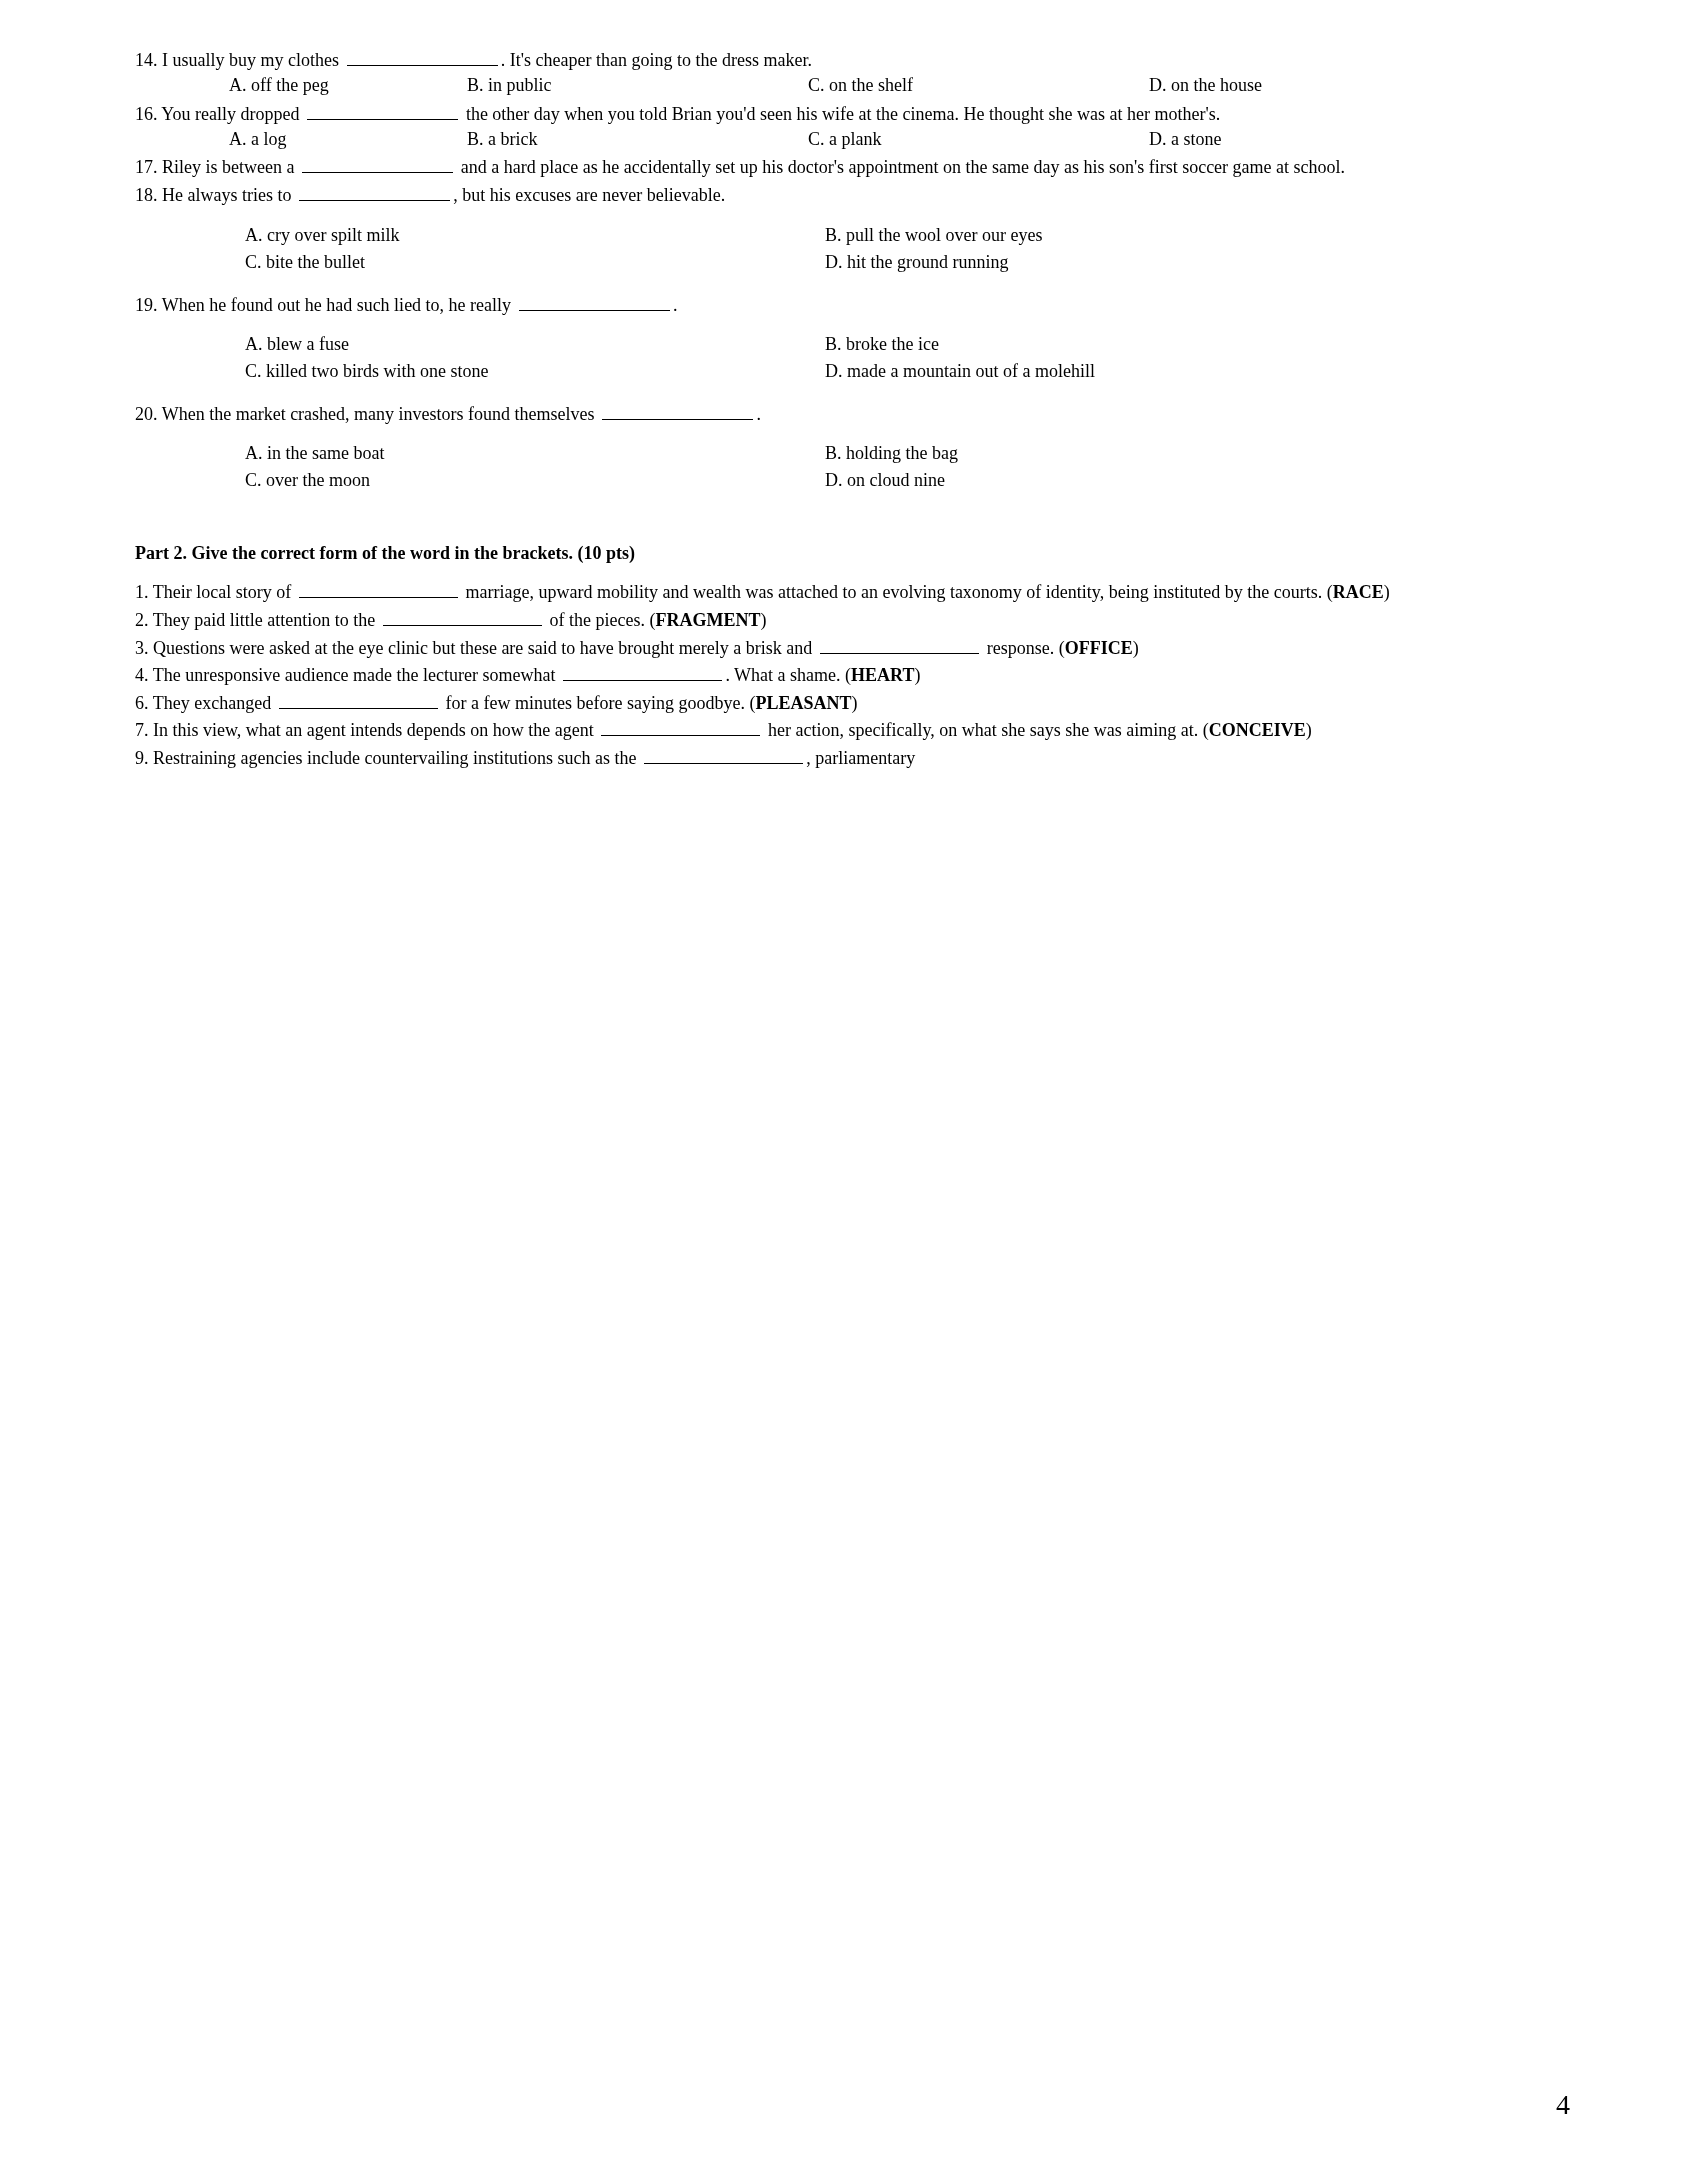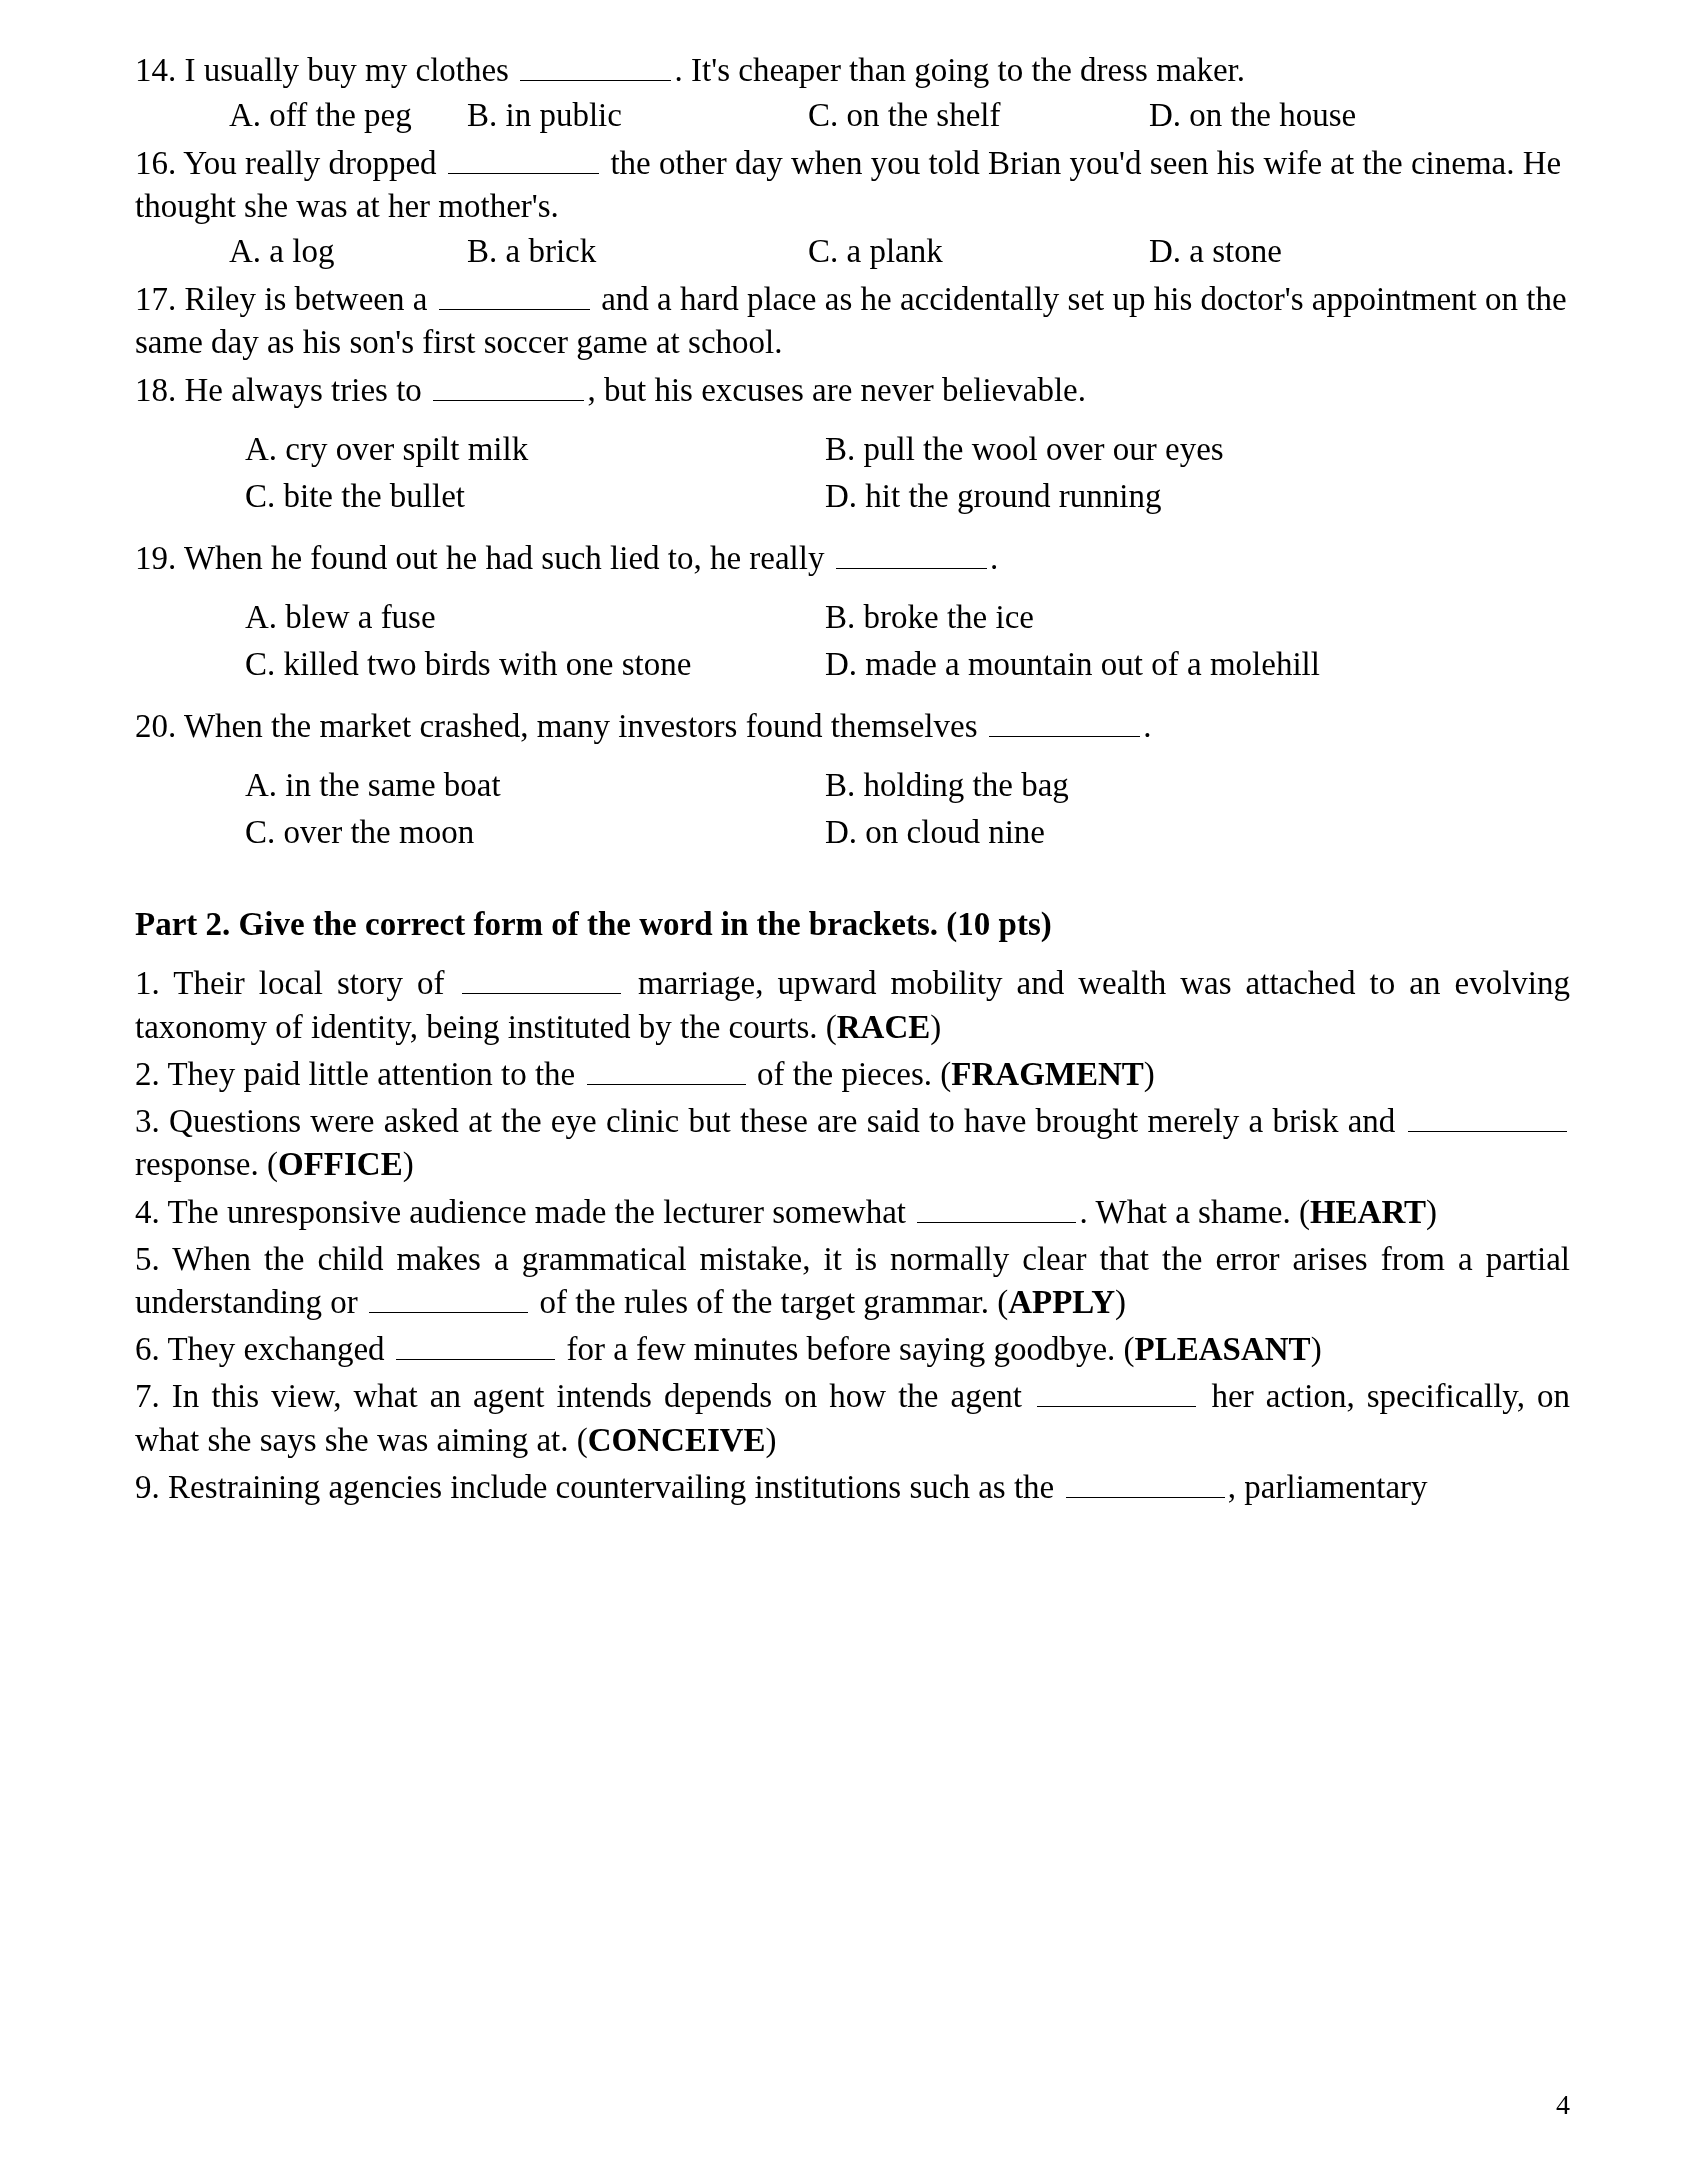--- a/index.html
+++ b/index.html
@@ -15,21 +15,21 @@
     -webkit-font-smoothing: antialiased;
   }
   .page {
     position: relative;
     width: 1687px;
     min-height: 2183px;
     box-sizing: border-box;
     padding: 49px 117px 48px 135px;
   }
   .content {
-    font-size: 33px;
+    font-size: 18px;
     line-height: 1.31;
   }
   
   .q {
     margin: 0 0 4.8px 0;
   }
   .q-stem {
     text-align: justify;
     text-justify: inter-word;
     margin: 0 0 1.6px 0;
@@ -192,26 +192,20 @@
       <span class="blank w2"></span>
       <span>response. (</span><b>OFFICE</b><span>)</span>
     </p>
 
     <p class="wf nojust">
       <span>4.</span>
       <span>The unresponsive audience made the lecturer somewhat</span>
       <span class="blank w2"></span><span>. What a shame. (</span><b>HEART</b><span>)</span>
     </p>
 
-    <p class="wf">
-      <span>5.</span>
-      <span>When the child makes a grammatical mistake, it is normally clear that the error arises from a partial understanding or</span>
-      <span class="blank w2"></span>
-      <span>of the rules of the target grammar. (</span><b>APPLY</b><span>)</span>
-    </p>
 
     <p class="wf nojust">
       <span>6.</span>
       <span>They exchanged</span>
       <span class="blank w2"></span>
       <span>for a few minutes before saying goodbye. (</span><b>PLEASANT</b><span>)</span>
     </p>
 
     <p class="wf">
       <span>7.</span>

